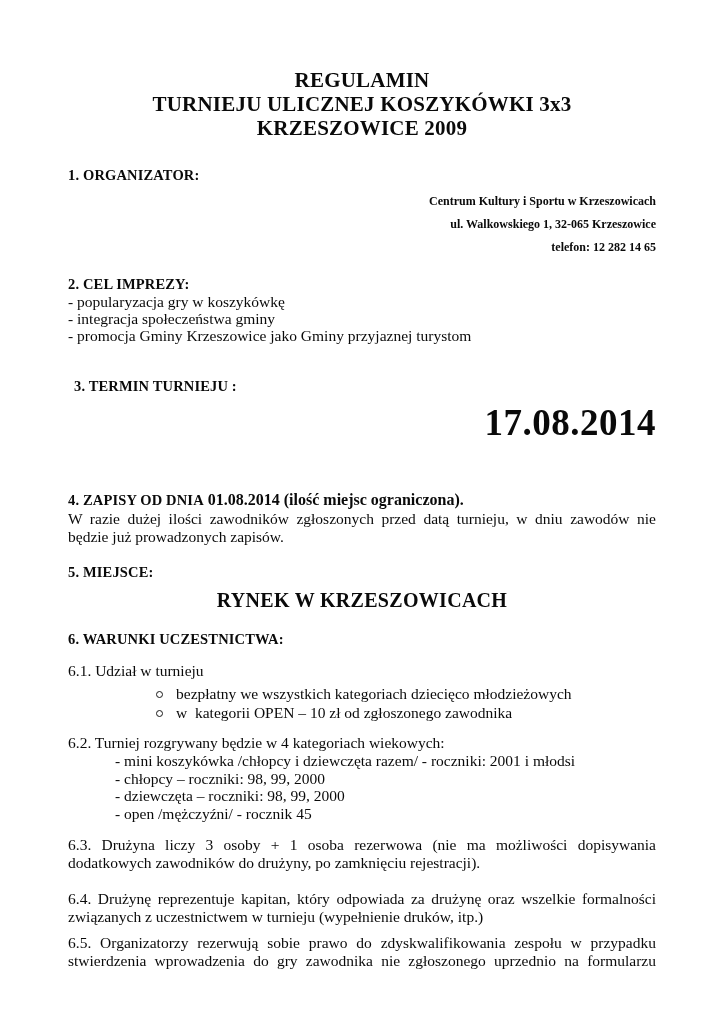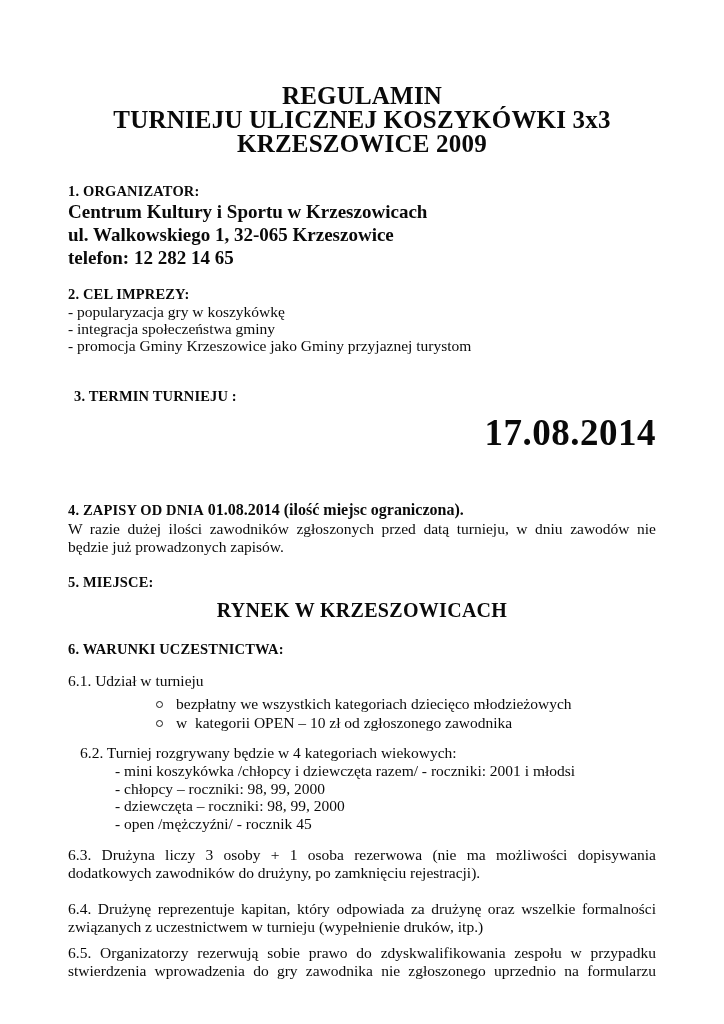--- a/index.html
+++ b/index.html
@@ -13,43 +13,43 @@
     font-family: "Liberation Serif", "DejaVu Serif", serif;
     box-sizing: border-box;
     padding: 68px 68px 0 68px;
     overflow: hidden;
   }
 
   
   .doc-title {
     text-align: center;
     font-weight: bold;
-    font-size: 25px;
+    font-size: 21px;
     line-height: 24px;
-    margin-top: 16px;
+    margin-top: 0;
     letter-spacing: 0.2px;
   }
 
   
   .sec-heading {
     font-weight: bold;
     font-size: 14.5px;
     line-height: 18px;
     letter-spacing: 0.15px;
   }
   .mt-h1 { margin-top: 26px; }
   .indent-sm { padding-left: 6px; }
 
   
   .org-block {
-    text-align: left;
+    text-align: right;
     font-weight: bold;
-    font-size: 19px;
+    font-size: 12px;
     line-height: 23px;
-    margin-top: 0;
+    margin-top: 6px;
   }
 
   
   .body-line, .body-par {
     font-size: 15.5px;
     line-height: 18px;
     margin: 0;
   }
   .goal-item { font-size: 15.5px; line-height: 17px; }
 
@@ -103,21 +103,21 @@
     line-height: 17.5px;
     white-space: pre-wrap;
   }
 
   .mt-goalblock { margin-top: 0px; }
   .mt-h3   { margin-top: 33px; }
   .mt-h5   { margin-top: 17px; }
   .mt-h6   { margin-top: 18px; }
   .mt-p61  { margin-top: 14px; }
   .mt-bul  { margin-top: 4px; }
-  .mt-p62  { margin-top: 12px; margin-left: 12px; }
+  .mt-p62  { margin-top: 12px; }
   .mt-p63  { margin-top: 14px; }
   .mt-p64  { margin-top: 18px; }
   .mt-p65  { margin-top: 8px; }
 </style>
 </head>
 <body>
 
 <div class="page">
 
   <header class="doc-title">

